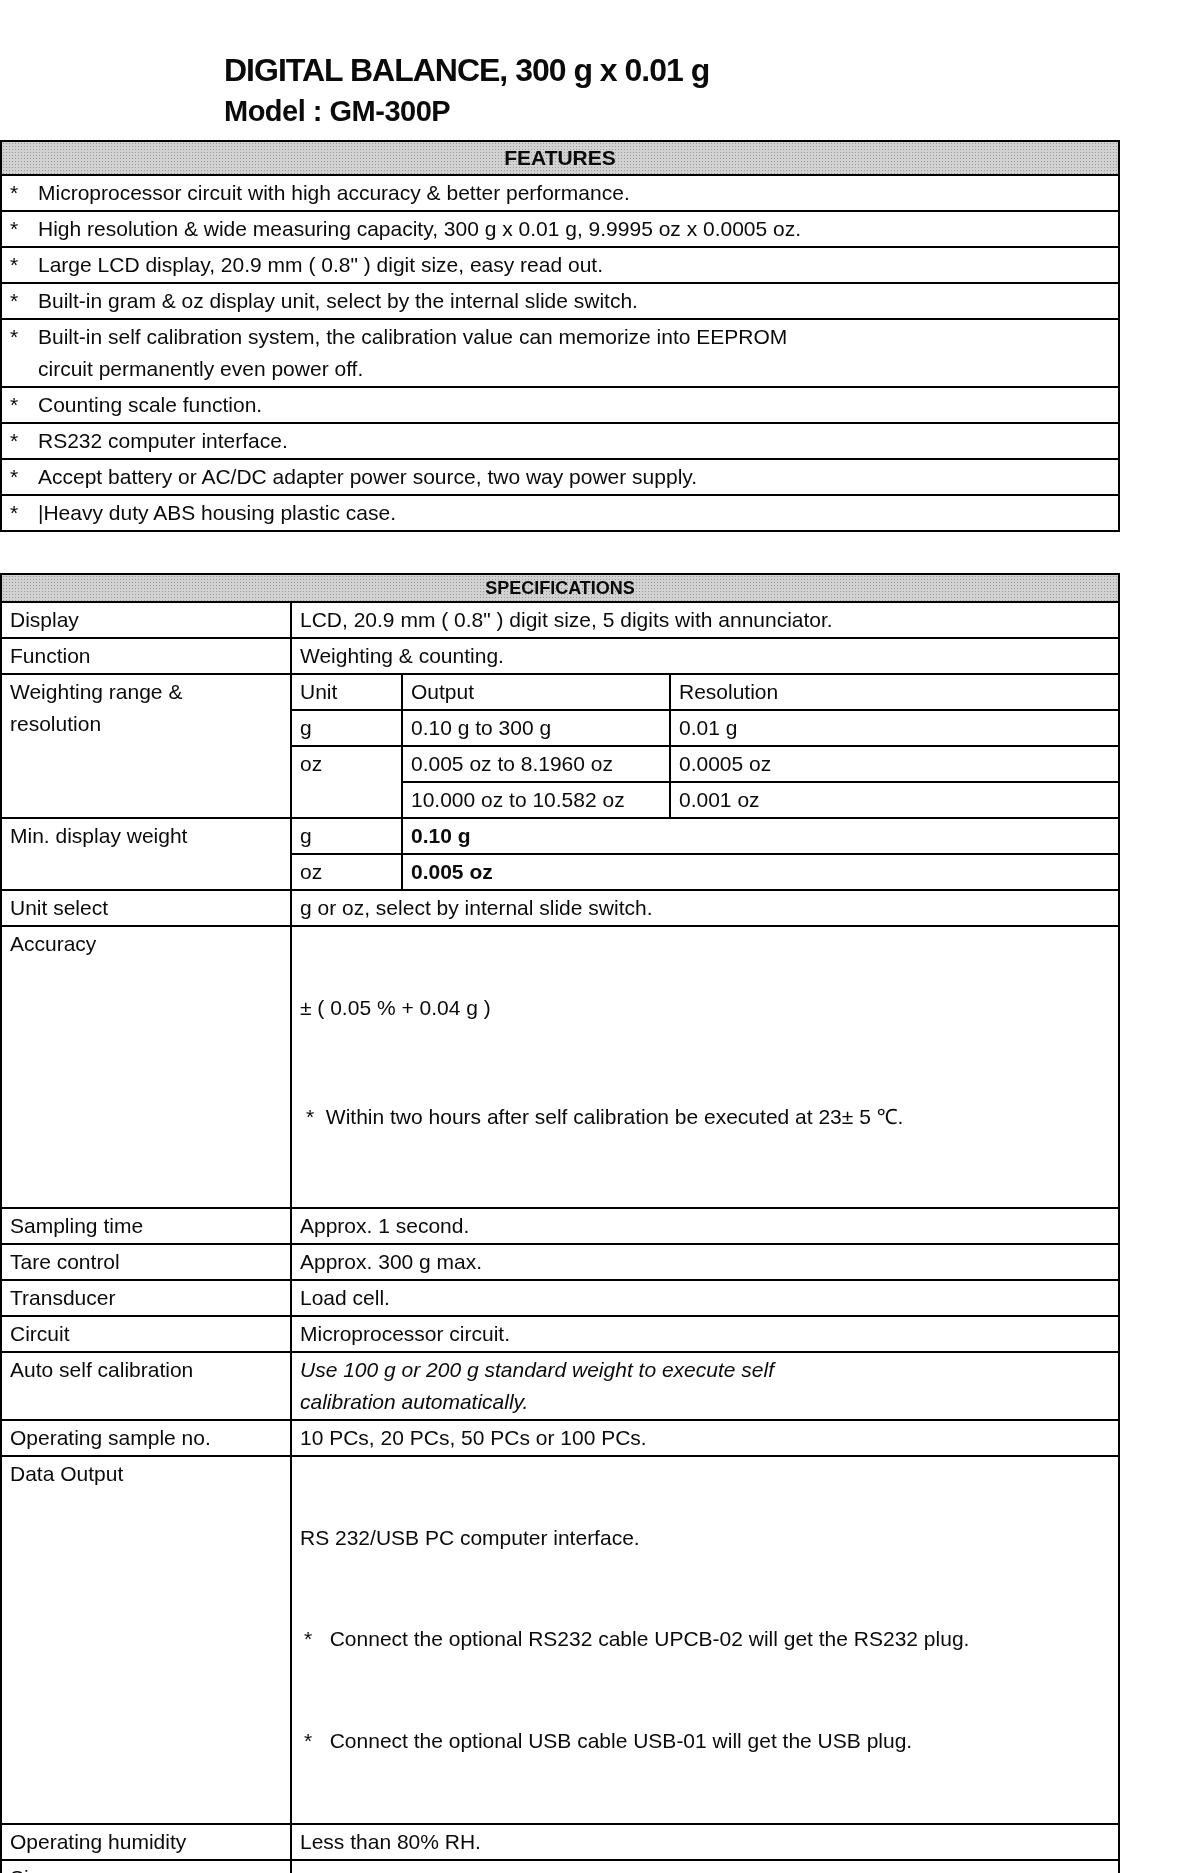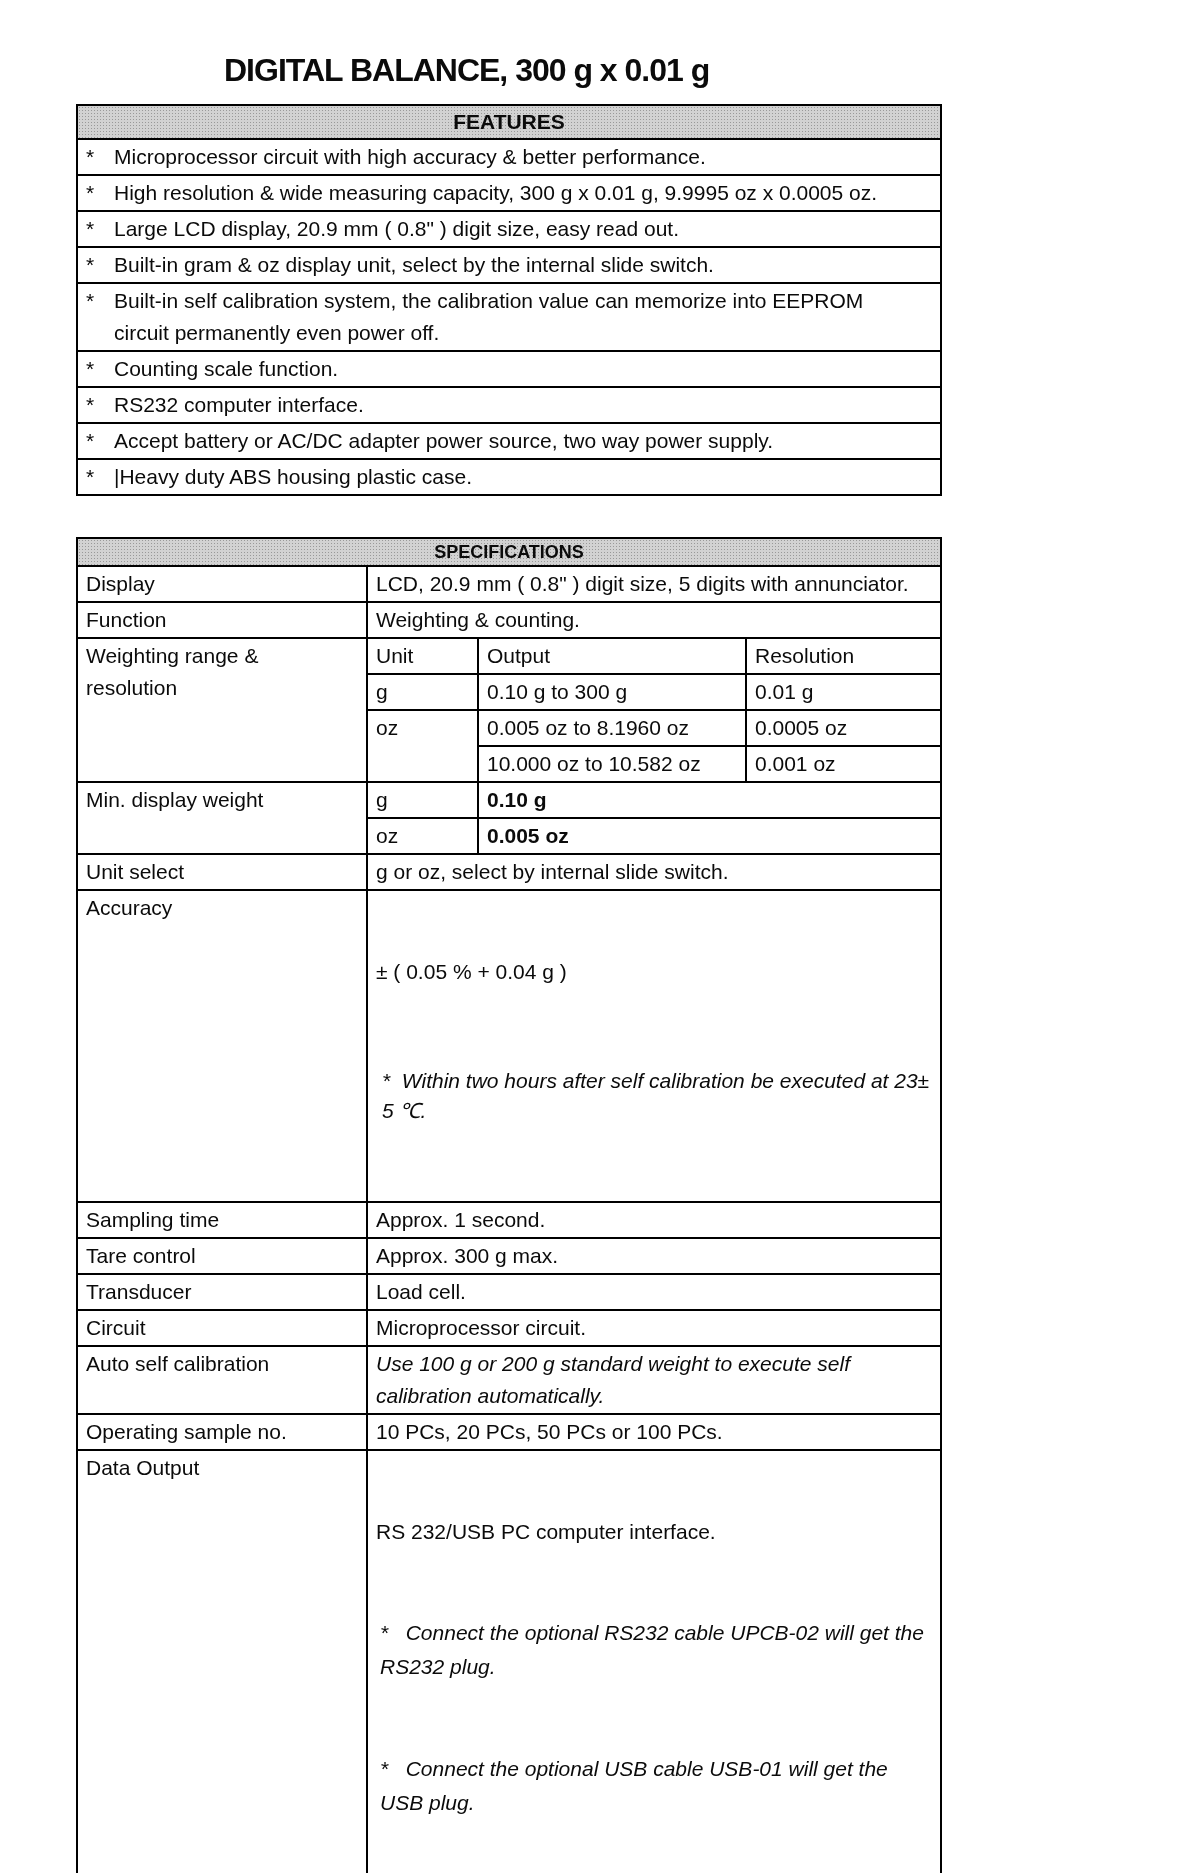--- a/index.html
+++ b/index.html
@@ -15,21 +15,21 @@
     margin:48px 0 0 224px;
     font-size:32px; font-weight:bold; letter-spacing:-1px; line-height:44px;
   }
   .model {
     margin:2px 0 0 224px;
     font-size:29px; font-weight:bold; letter-spacing:-0.5px; line-height:34px;
   }
 
   table.tbl {
     border-collapse:collapse; table-layout:fixed;
-    width:866px; margin-left:76px;
+    width:1120px; 
   }
   table.tbl td {
     border:2px solid #000;
     padding:1px 8px;
     font-size:21px; line-height:32px;
     vertical-align:top;
     white-space:pre-wrap;
     overflow:hidden;
   }
   td.hdr {
@@ -43,33 +43,34 @@
   .specs-tbl { margin-top:41px; }
   .specs-tbl td.hdr { line-height:24px; font-size:18px; }
 
   .frow { display:flex; }
   .fstar { flex:0 0 28px; }
   .ftext { flex:1; white-space:pre-line; }
 
   .ind  { padding-left:24px;font-weight:bold; }
   .ind2 { padding-left:16px; }
 
-  .note { font-style:italic; }
+  .note { }
   .acc-note { margin:14px 0 10px 6px; line-height:30px; }
   .do-note { margin-top:4px; line-height:34px; padding-left:4px; }
   .pre2 { line-height:35px;font-style:italic; }
 
   td.split { padding:0; }
 </style>
 </head>
 <body>
 
 <div class="page">
 
   <div class="title">DIGITAL BALANCE, 300 g x 0.01 g</div>
+  <div class="model">Model : GM-300P</div>
 
   <table class="tbl features-tbl">
     <tbody>
         <tr>
       <td class="hdr">FEATURES</td>
     </tr>
     <tr>
       <td><div class="frow">
         <span class="fstar">*</span>
         <span class="ftext">Microprocessor circuit with high accuracy &amp; better performance.</span>

